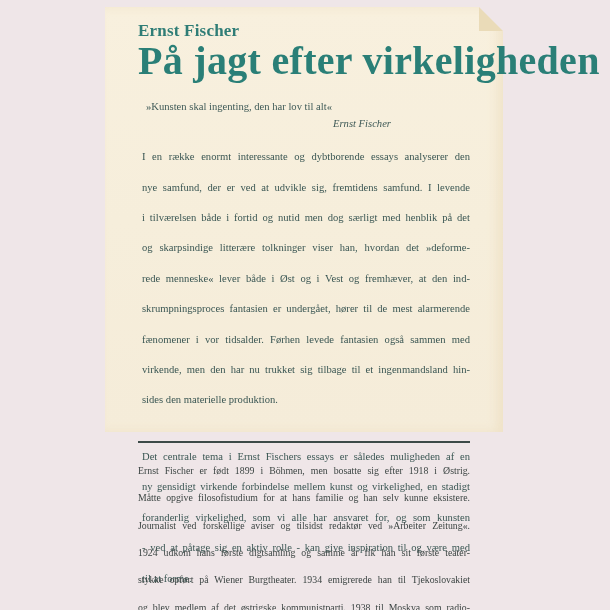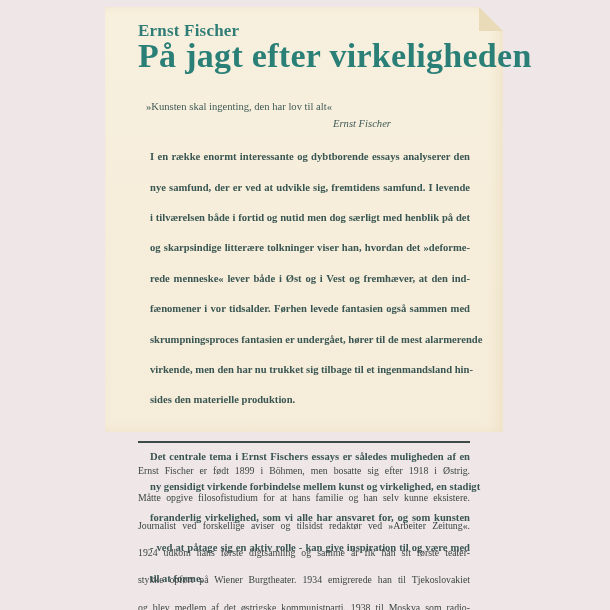--- a/index.html
+++ b/index.html
@@ -37,21 +37,21 @@
       top: 14px;
       font-size: 17px;
       font-weight: bold;
       color: #2f7d76;
       letter-spacing: 0.2px;
     }
     .title {
       position: absolute;
       left: 33px;
       top: 30px;
-      font-size: 34px;
+      font-size: 40px;
       font-weight: bold;
       color: #2a7f77;
       letter-spacing: 0.3px;
       white-space: nowrap;
     }
     .motto {
       position: absolute;
       left: 33px;
       top: 94px;
       font-size: 10.6px;
@@ -70,24 +70,23 @@
       position: absolute;
       left: 33px;
       top: 127px;
       width: 332px;
       color: #3a5653;
       font-size: 10.6px;
       line-height: 15.2px;
       text-align: justify;
     }
     .para {
-      margin: 0 0 11px 12px;
+      margin: 0 0 11px 4px;
       white-space: pre-line;
       text-align: justify;
-      font-weight: bold;
     }
     .divider {
       position: absolute;
       left: 33px;
       top: 434px;
       width: 332px;
       height: 2px;
       background: #3c4a48;
     }
     .bio {
@@ -123,22 +122,22 @@
   <div class="motto serif">»Kunsten skal ingenting, den har lov til alt«</div>
   <div class="motto-attr serif">Ernst Fischer</div>
 
   <div class="body serif">
     <div class="para">
       <span class="line">I en række enormt interessante og dybtborende essays analyserer den</span>
       <span class="line">nye samfund, der er ved at udvikle sig, fremtidens samfund. I levende</span>
       <span class="line">i tilværelsen både i fortid og nutid men dog særligt med henblik på det</span>
       <span class="line">og skarpsindige litterære tolkninger viser han, hvordan det »deforme-</span>
       <span class="line">rede menneske« lever både i Øst og i Vest og fremhæver, at den ind-</span>
+      <span class="line">skrumpningsproces fantasien er undergået, hører til de mest alarmerende</span>
       <span class="line">fænomener i vor tidsalder. Førhen levede fantasien også sammen med</span>
-      <span class="line">skrumpningsproces fantasien er undergået, hører til de mest alarmerende</span>
       <span class="line">virkende, men den har nu trukket sig tilbage til et ingenmandsland hin-</span>
       <span class="line last">sides den materielle produktion.</span>
     </div>
     <div class="para">
       <span class="line">Det centrale tema i Ernst Fischers essays er således muligheden af en</span>
       <span class="line">ny gensidigt virkende forbindelse mellem kunst og virkelighed, en stadigt</span>
       <span class="line">foranderlig virkelighed, som vi alle har ansvaret for, og som kunsten</span>
       <span class="line">- ved at påtage sig en aktiv rolle - kan give inspiration til og være med</span>
       <span class="line last">til at forme.</span>
     </div>

